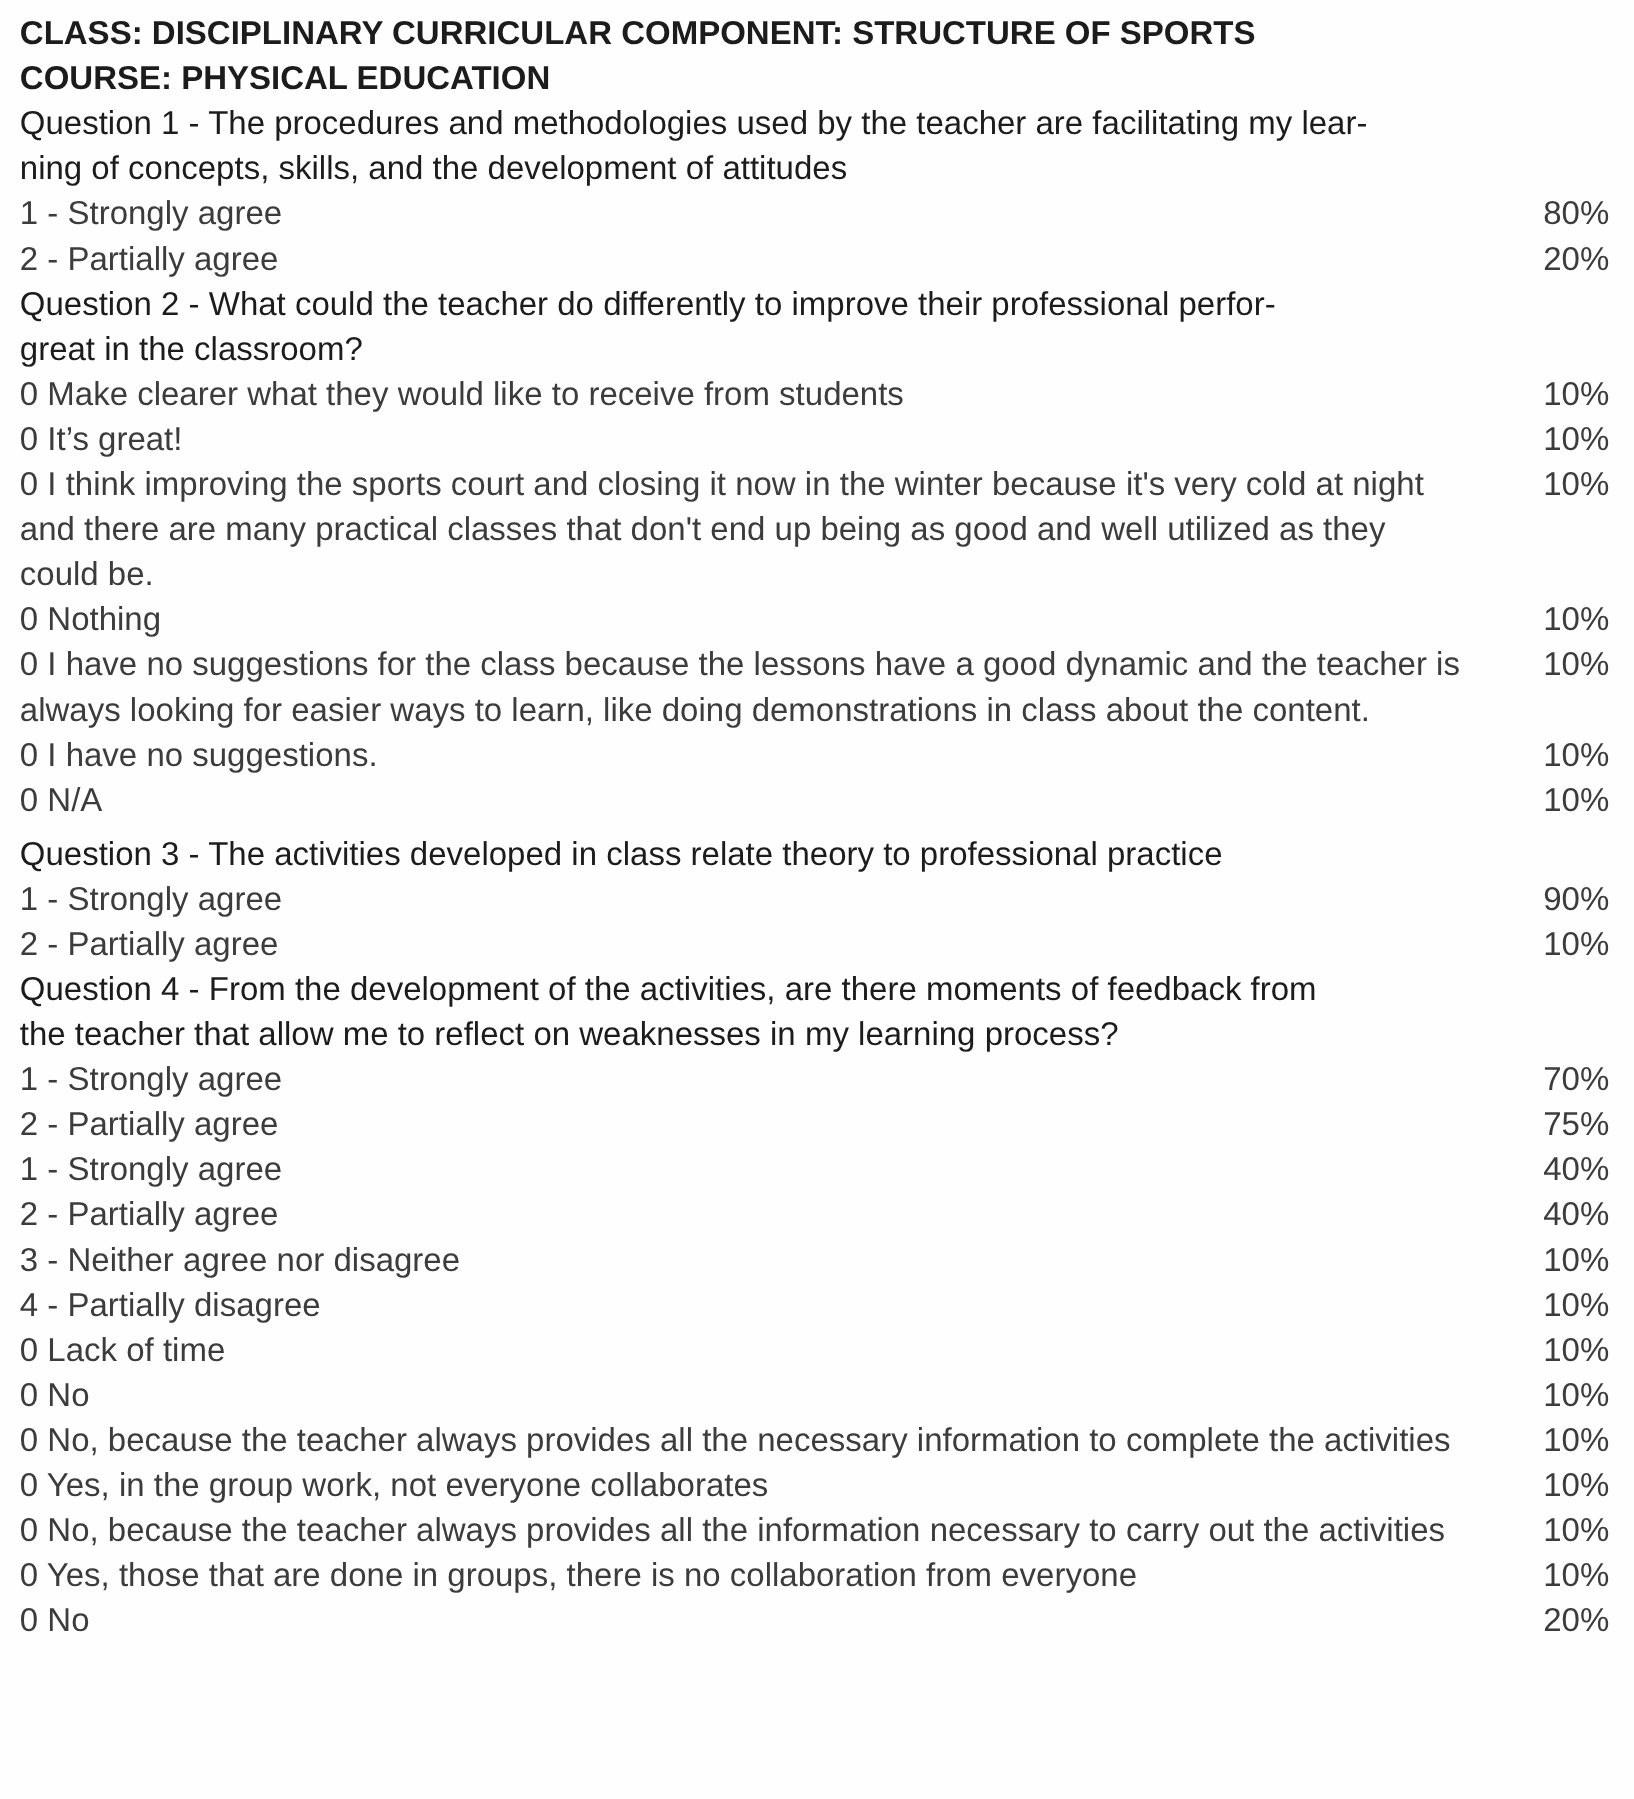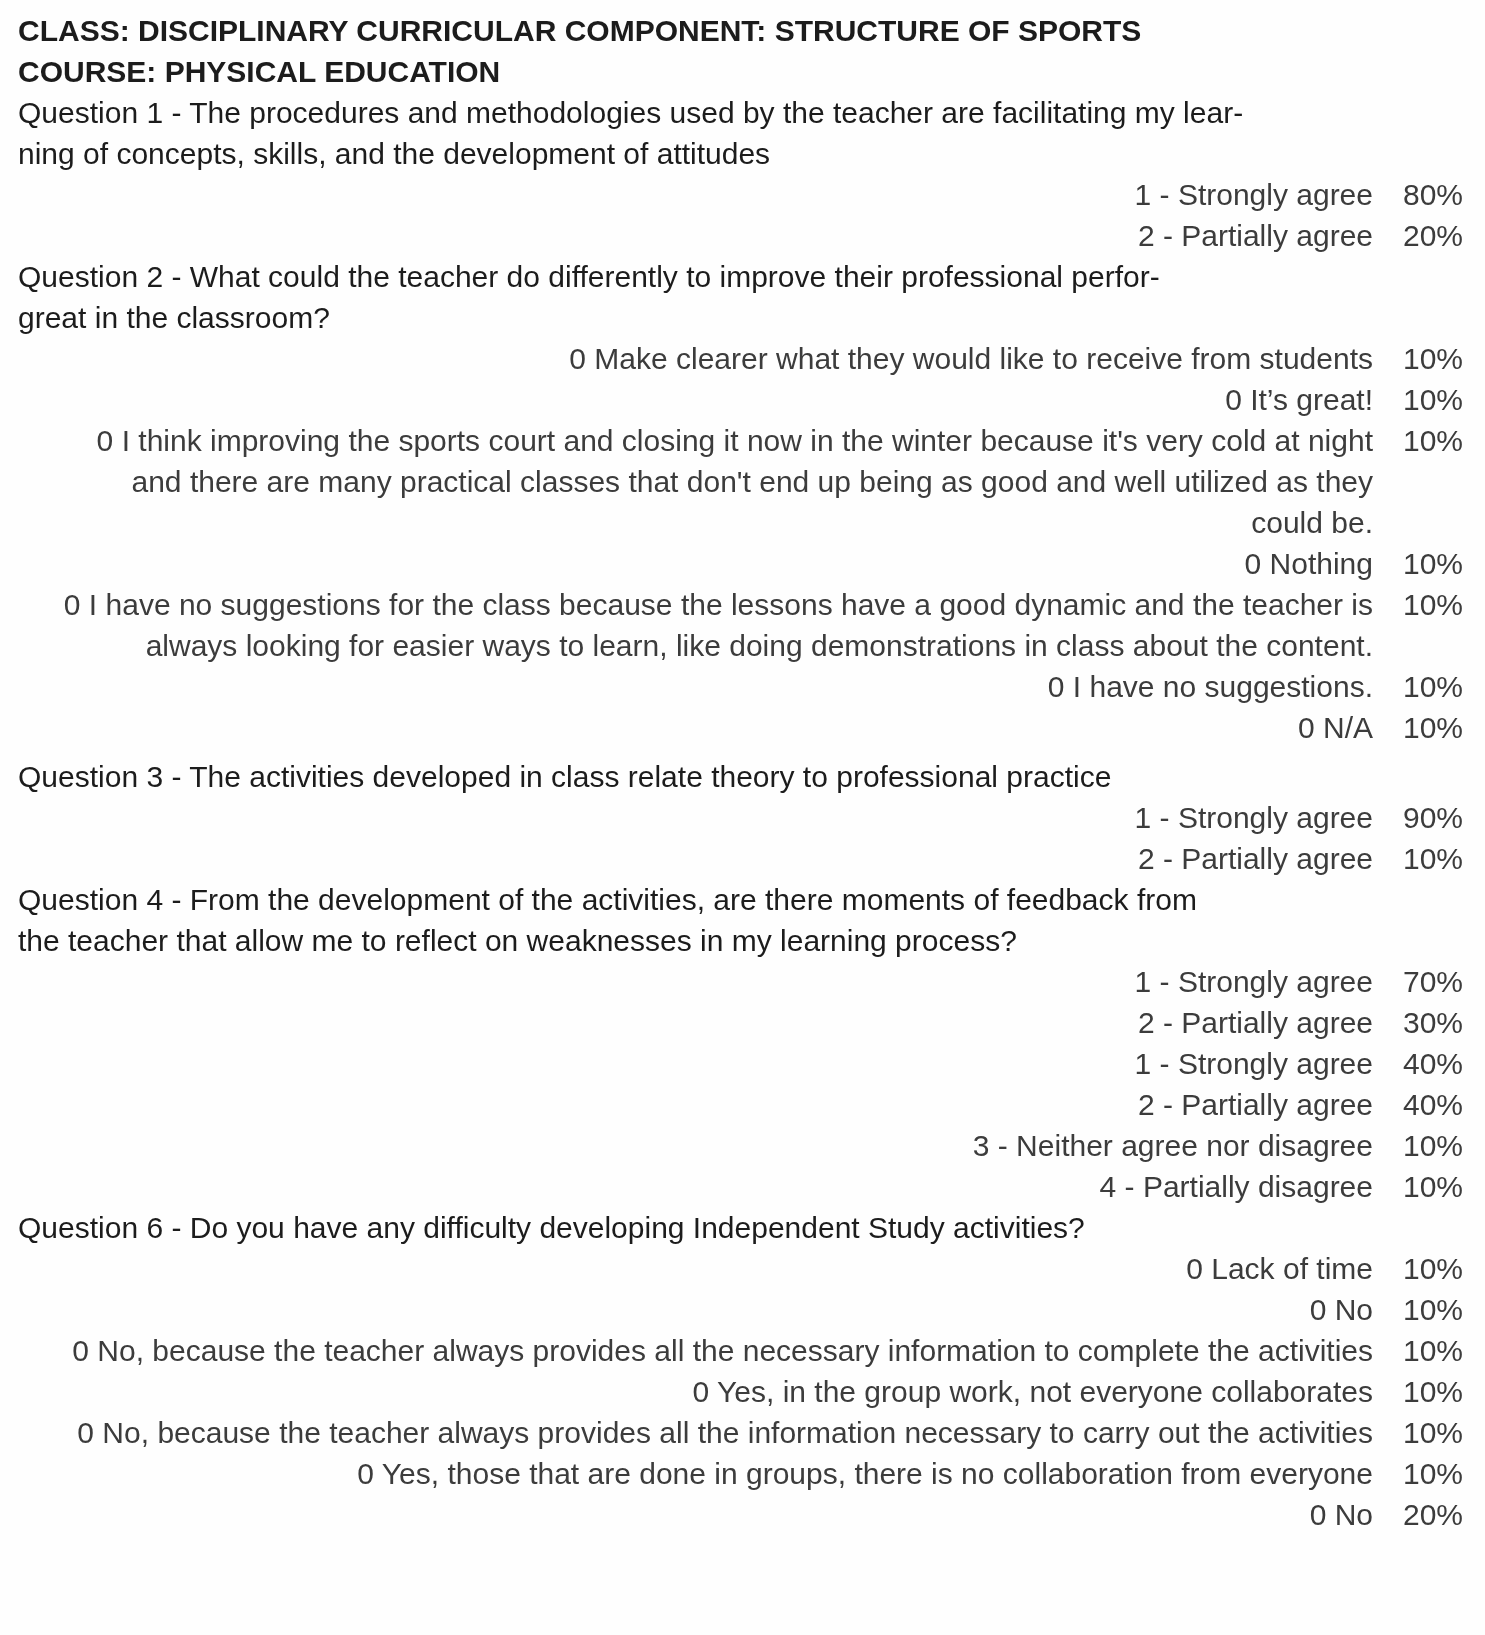--- a/index.html
+++ b/index.html
@@ -38,21 +38,20 @@
     display: flex;
     align-items: flex-start;
   }
   .answer-label {
     flex: 1 1 auto;
     padding-right: 16px;
     min-width: 0;
   }
   .answer-line {
     white-space: nowrap;
-    text-align: right;
   }
   .answer-percent {
     flex: 0 0 74px;
     width: 74px;
     text-align: right;
   }
   .extra-gap {
     margin-top: 8px;
   }
 </style>
@@ -159,21 +158,21 @@
         <div class="answer-row">
           <div class="answer-label">
             <div class="answer-line">1 - Strongly agree</div>
           </div>
           <div class="answer-percent">70%</div>
         </div>
         <div class="answer-row">
           <div class="answer-label">
             <div class="answer-line">2 - Partially agree</div>
           </div>
-          <div class="answer-percent">30%</div>
+          <div class="answer-percent">75%</div>
         </div>
       </div>
       <div class="question-block">
         <div class="answer-row">
           <div class="answer-label">
             <div class="answer-line">1 - Strongly agree</div>
           </div>
           <div class="answer-percent">40%</div>
         </div>
         <div class="answer-row">
@@ -189,23 +188,20 @@
           <div class="answer-percent">10%</div>
         </div>
         <div class="answer-row">
           <div class="answer-label">
             <div class="answer-line">4 - Partially disagree</div>
           </div>
           <div class="answer-percent">10%</div>
         </div>
       </div>
       <div class="question-block">
-        <div class="question-title">
-          <div class="title-line">Question 6 - Do you have any difficulty developing Independent Study activities?</div>
-        </div>
         <div class="answer-row">
           <div class="answer-label">
             <div class="answer-line">0 Lack of time</div>
           </div>
           <div class="answer-percent">10%</div>
         </div>
         <div class="answer-row">
           <div class="answer-label">
             <div class="answer-line">0 No</div>
           </div>

